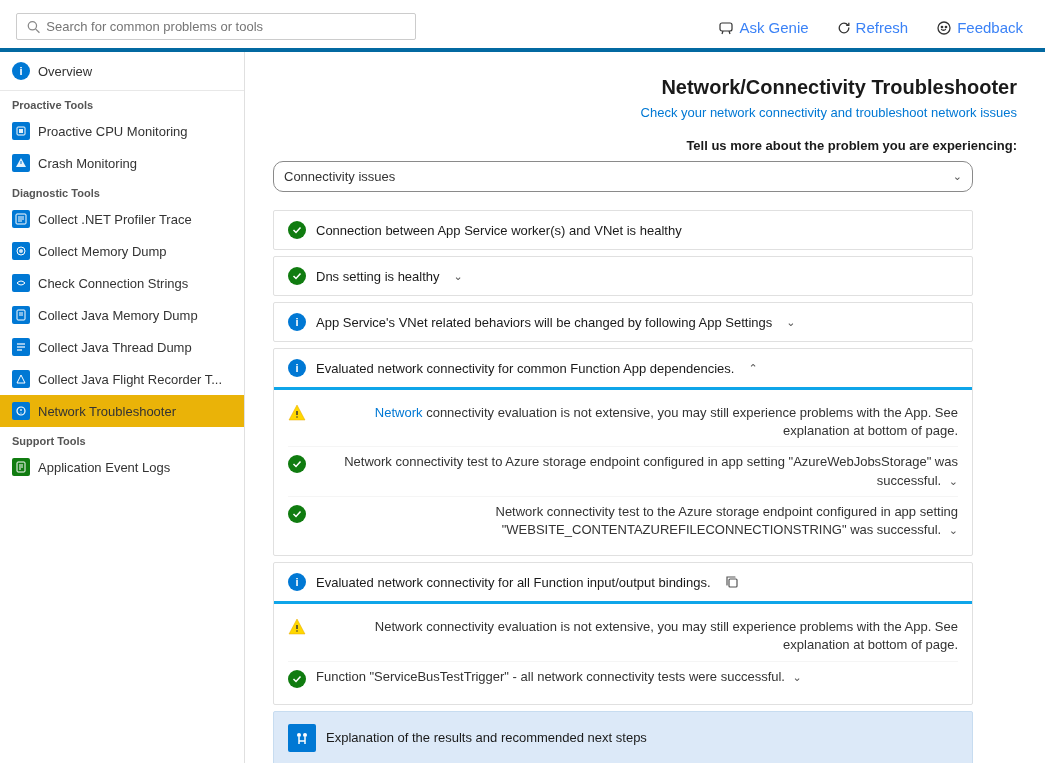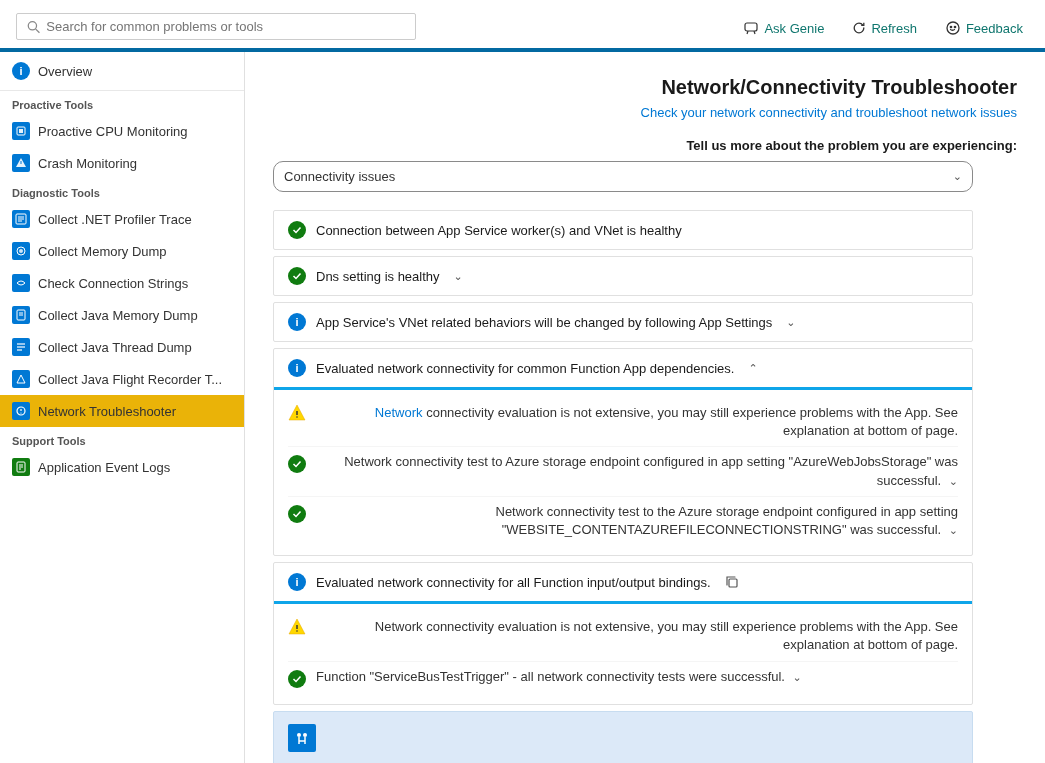--- a/index.html
+++ b/index.html
@@ -39,22 +39,22 @@
       gap: 16px;
       margin-left: auto;
     }
     .top-action-btn {
       display: flex;
       align-items: center;
       gap: 5px;
       background: none;
       border: none;
       cursor: pointer;
-      font-size: 13px;
-      color: #0f766e;
+      font-size: 15px;
+      color: #3b82f6;
       padding: 4px 6px;
     }
 
     
     .main-layout {
       display: flex;
       flex: 1;
       overflow: hidden;
     }
 
@@ -547,16 +547,17 @@
     <div class="explanation-bar">
       <div class="explanation-icon">
         <svg viewBox="0 0 16 16" width="16" height="16" fill="white">
           <circle cx="5" cy="5" r="2"></circle>
             <circle cx="11" cy="5" r="2"></circle>
           <line x1="5" y1="7" x2="5" y2="14" stroke="white" stroke-width="1.5"></line>
           <line x1="11" y1="7" x2="11" y2="14" stroke="white" stroke-width="1.5"></line>
           <line x1="5" y1="11" x2="11" y2="11" stroke="white" stroke-width="1.5"></line>
         </svg>
       </div>
+      <span class="result-text-bold">Explanation of the results and recommended next steps</span>
     </div>
 
   </div>
 </div>
 
 </body></html>

